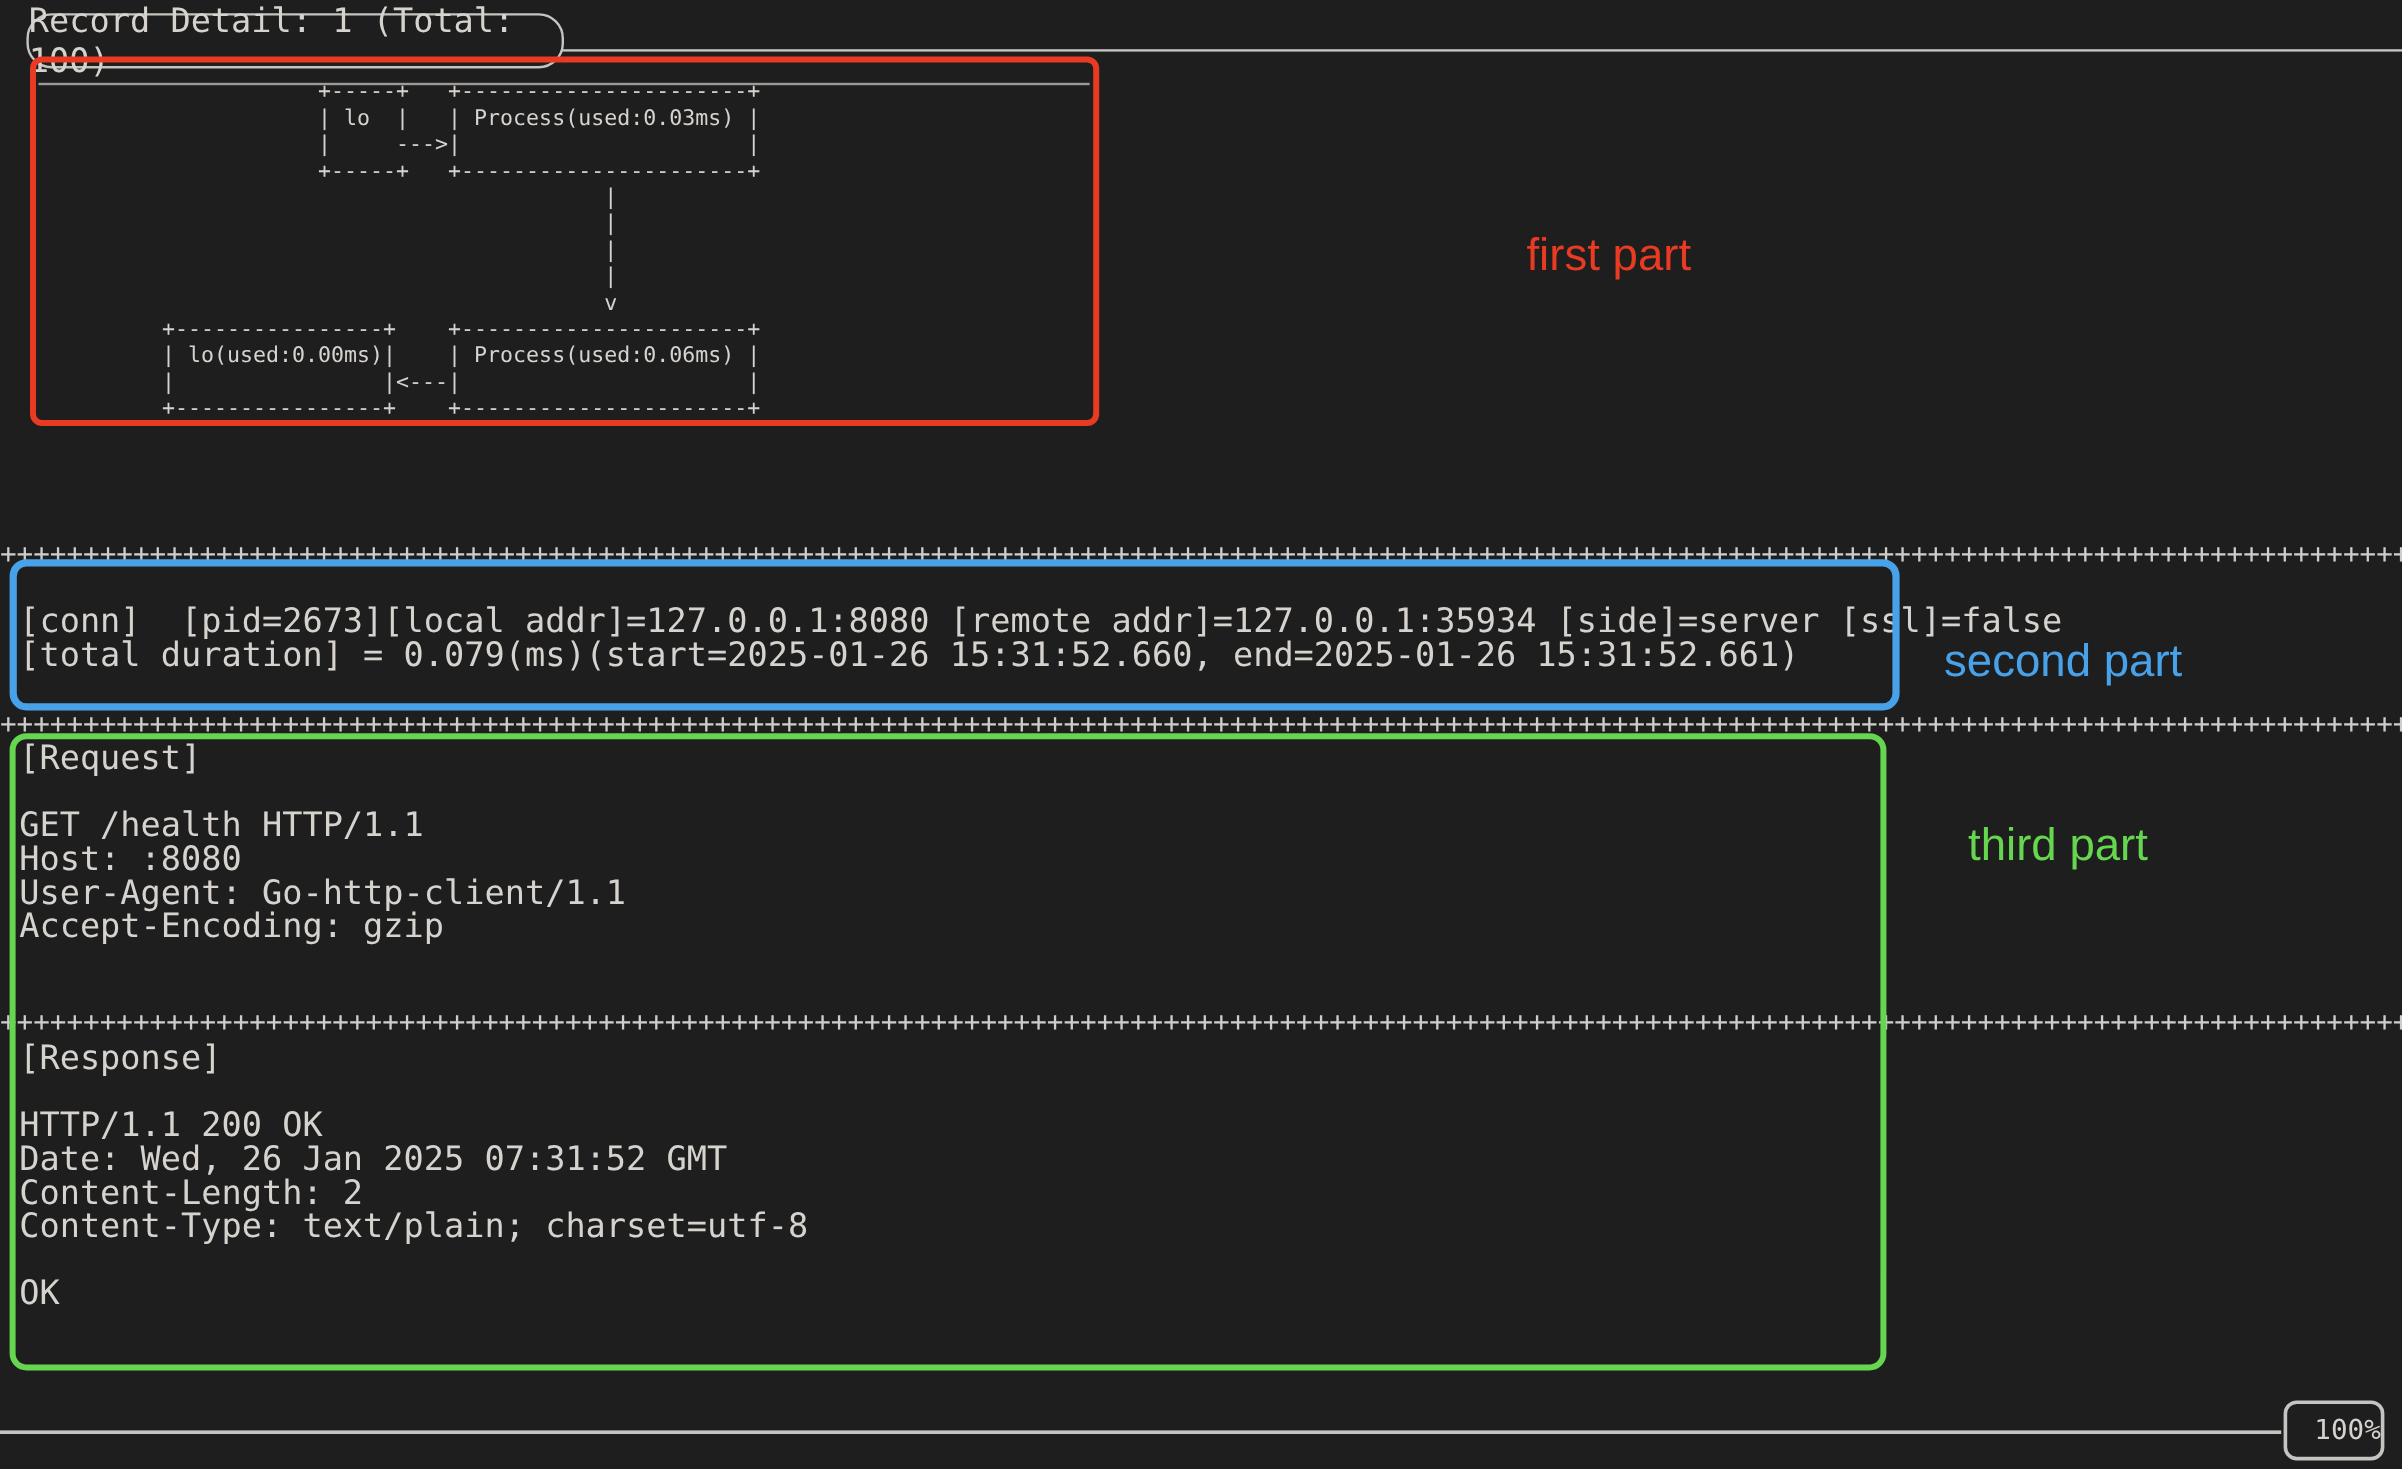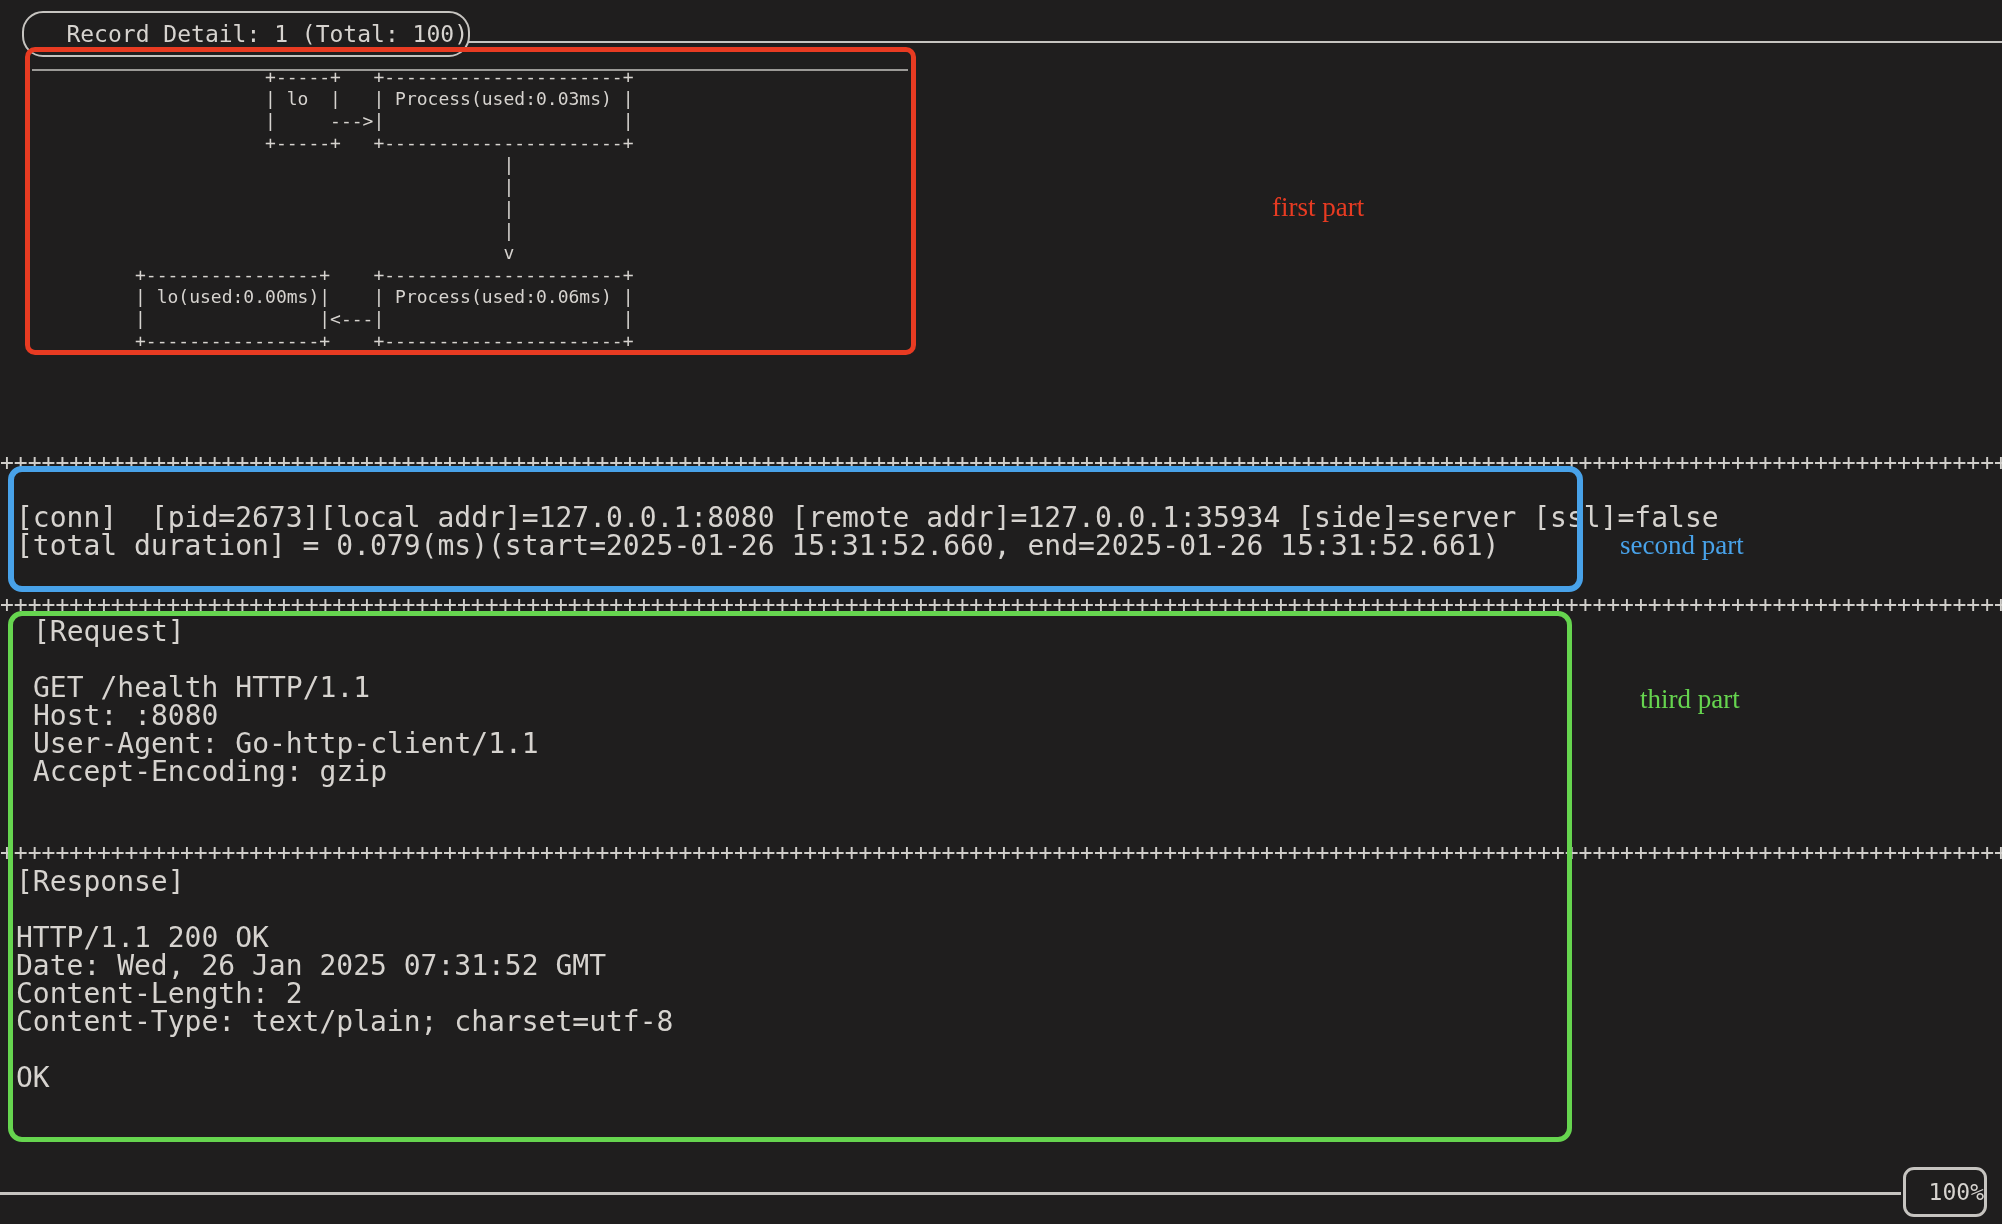--- a/index.html
+++ b/index.html
@@ -14,49 +14,49 @@
     font-family:"DejaVu Sans Mono", monospace; color:var(--text);
   }
   .mono{font-family:"DejaVu Sans Mono", monospace; white-space:pre;}
   .abs{position:absolute;}
 
   
   .title-box{
     left:22px; top:11px; width:448px; height:46px;
     border:2px solid var(--frame); border-radius:21px;
     display:flex; align-items:center; justify-content:flex-end;
-    font-size:23px; z-index:4; background:var(--bg);
+    font-size:28px; z-index:4; background:var(--bg);
   }
   .top-line{left:468px; top:41px; width:1534px; height:2px; background:var(--frame); z-index:1;}
   .panel-top-line{left:32px; top:69px; width:876px; height:2px; background:rgba(198,196,192,.75); z-index:1;}
   .bottom-line{left:0; top:1192px; width:1901px; height:3px; background:var(--frame); z-index:1;}
   .zoom-box{
     left:1903px; top:1167px; width:84px; height:50px;
     border:3px solid var(--frame); border-radius:11px; background:var(--bg);
     display:flex; align-items:center; justify-content:flex-end;
     font-size:23px; z-index:4;
   }
 
   
   .diagram{left:135px; top:66px; font-size:18px; line-height:22px; z-index:3;}
   .sep{left:0; top:0; width:2002px; height:28px; font-size:23px; line-height:28px;
        overflow:hidden; color:#cfcdc9; z-index:2;}
   #sep1{top:448px;} #sep2{top:590px;} #sep3{top:838px;}
   .textblock{left:16px; font-size:28px; line-height:28px; z-index:3;}
   #conn-block{top:504px;}
-  #request-block{top:618px;margin-left:17px;}
+  #request-block{top:618px;}
   #response-block{top:868px;}
 
   
   .annotation{border-radius:12px; z-index:5; pointer-events:none; background:transparent;}
   #box-first {left:25px; top:47px;  width:891px;  height:308px; border:5px solid var(--red); border-radius:10px;}
   #box-second{left:8px;  top:466px; width:1575px; height:126px; border:6px solid var(--blue); border-radius:14px;}
   #box-third {left:8px;  top:611px; width:1564px; height:531px; border:5px solid var(--green); border-radius:14px;}
 
-  .part-label{font-family:Liberation Serif, serif; font-size:27px; z-index:6; white-space:nowrap;}
+  .part-label{font-family:Liberation Sans, sans-serif; font-size:38px; z-index:6; white-space:nowrap;}
   #label-first {left:1272px; top:192px; color:var(--red);}
   #label-second{left:1620px; top:530px; color:var(--blue);}
   #label-third {left:1640px; top:684px; color:var(--green);}
 </style>
 </head>
 <body>
 
 <div id="stage">
 
   <div class="abs top-line"></div>

